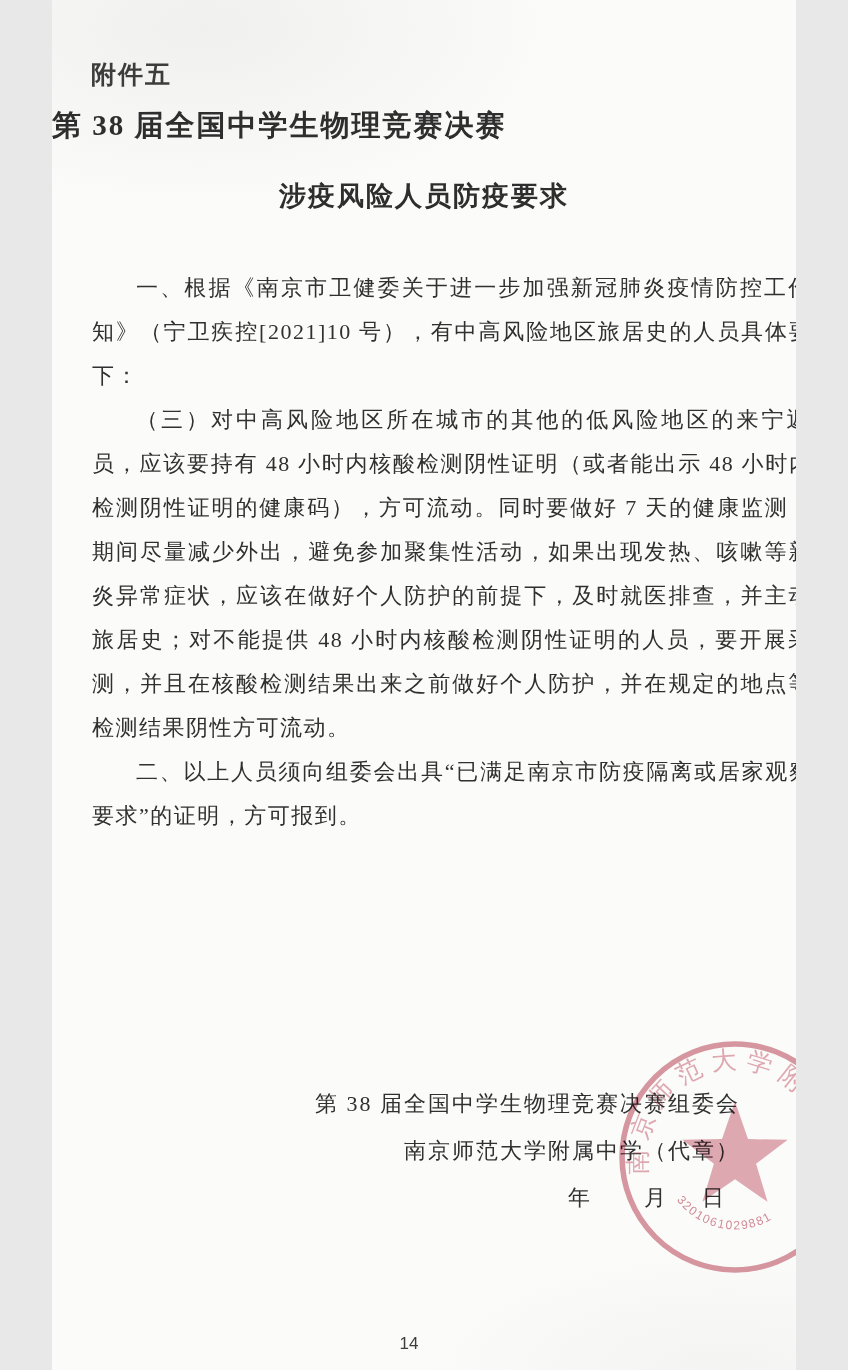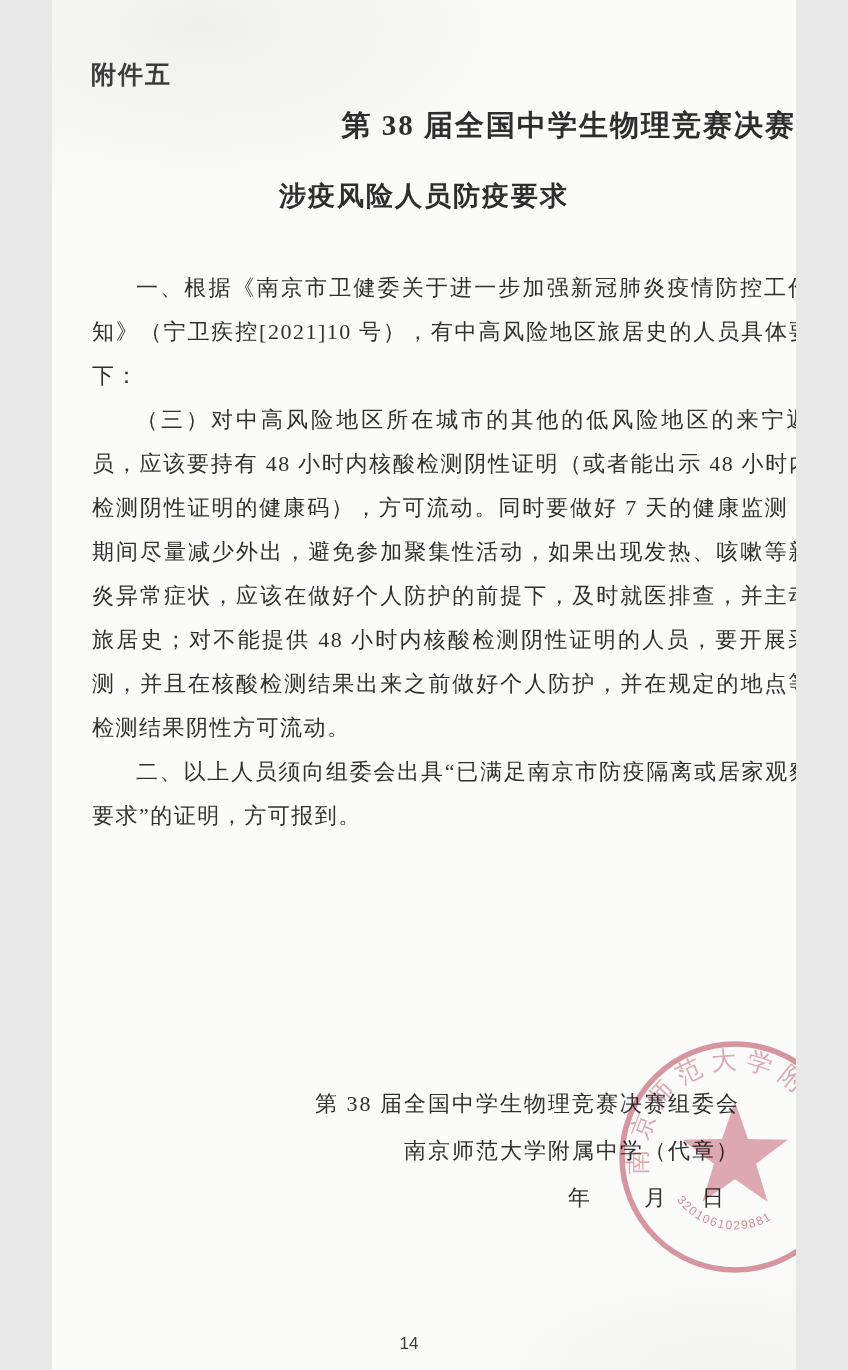--- a/index.html
+++ b/index.html
@@ -28,26 +28,25 @@
     font-weight: 600;
     letter-spacing: 2px;
     color: #3c3c3c;
     font-family: "Liberation Sans", "DejaVu Sans", sans-serif;
   }
   .doc-title {
     position: absolute;
     left: 0;
     right: 0;
     top: 106px;
-    text-align: right;
+    text-align: left;
     font-size: 29px;
     font-weight: 700;
     letter-spacing: 2px;
     color: #2e2e2e;
-    padding-left: 44px;
   }
   .doc-subtitle {
     position: absolute;
     left: 0;
     right: 0;
     top: 178px;
     text-align: center;
     font-size: 27px;
     font-weight: 700;
     letter-spacing: 2px;

